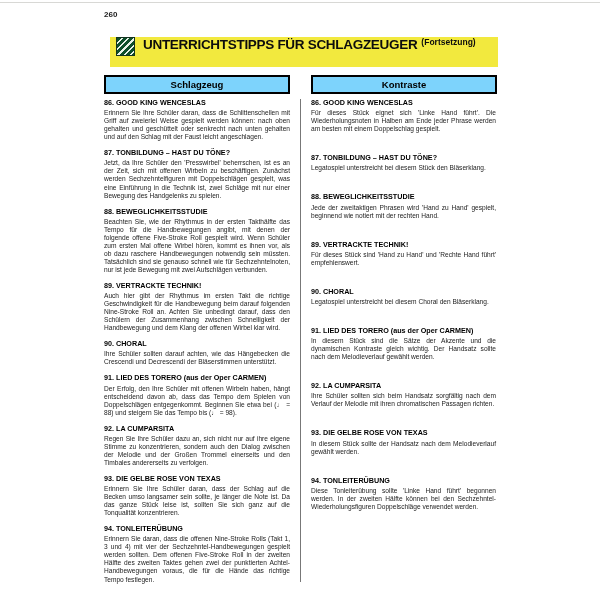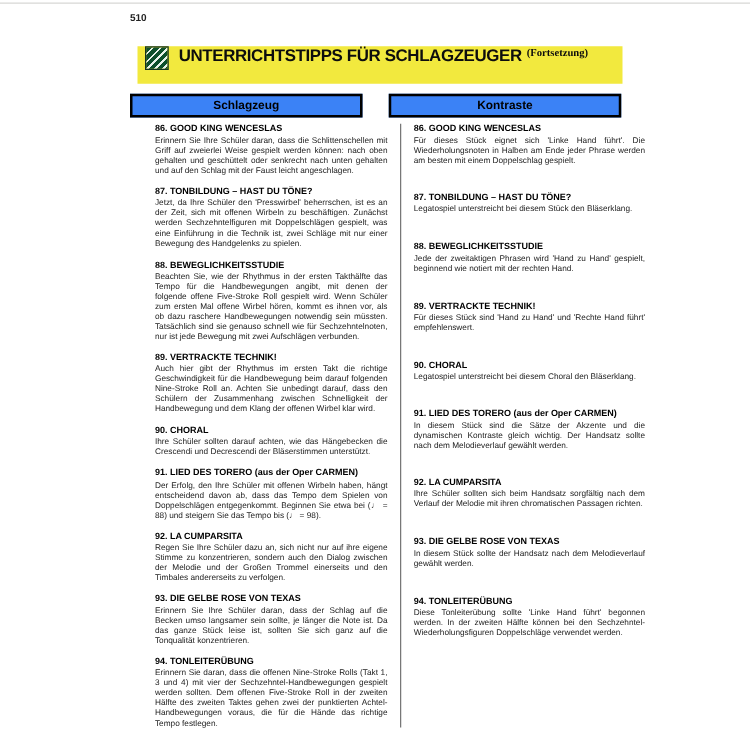--- a/index.html
+++ b/index.html
@@ -56,48 +56,46 @@
     letter-spacing: -0.3px;
     color: #0d0d0d;
     white-space: nowrap;
   }
   .banner-suffix {
     font-size: 8.5px;
     font-weight: 800;
     margin-left: 4px;
     color: #0d0d0d;
     white-space: nowrap;
-    font-family: Liberation Serif, serif;
   }
   .colheads {
     position: absolute;
     left: 104px;
     top: 75px;
     width: 393px;
     display: flex;
     gap: 21px;
   }
   .colhead {
     flex: 1;
     border: 2px solid #000;
-    background: #3b82f6;
+    background: #7dd3fc;
     text-align: center;
     font-size: 9.5px;
     font-weight: bold;
     padding: 2px 0;
     color: #000;
   }
   .cols {
     position: absolute;
     left: 104px;
     top: 99px;
     width: 393px;
     bottom: 18px;
     display: flex;
-    margin-left: 20px;
   }
   .col {
     width: 186px;
     box-sizing: border-box;
   }
   .divider {
     width: 1px;
     background: #777;
     margin: 0 10px;
     flex: 0 0 auto;
@@ -120,21 +118,21 @@
     color: #222;
   }
 </style>
 </head>
 <body>
 
 <div class="scan-edge-top"></div>
 
 <div class="page">
 
-  <div class="page-number">510</div>
+  <div class="page-number">260</div>
 
   <div class="banner" style="background: rgb(242, 233, 62);">
     <span class="logo"></span>
     <span class="banner-title">UNTERRICHTSTIPPS FÜR SCHLAGZEUGER</span>
     <span class="banner-suffix">(Fortsetzung)</span>
   </div>
 
   <div class="colheads">
     <div class="colhead">Schlagzeug</div>
     <div class="colhead">Kontraste</div>

